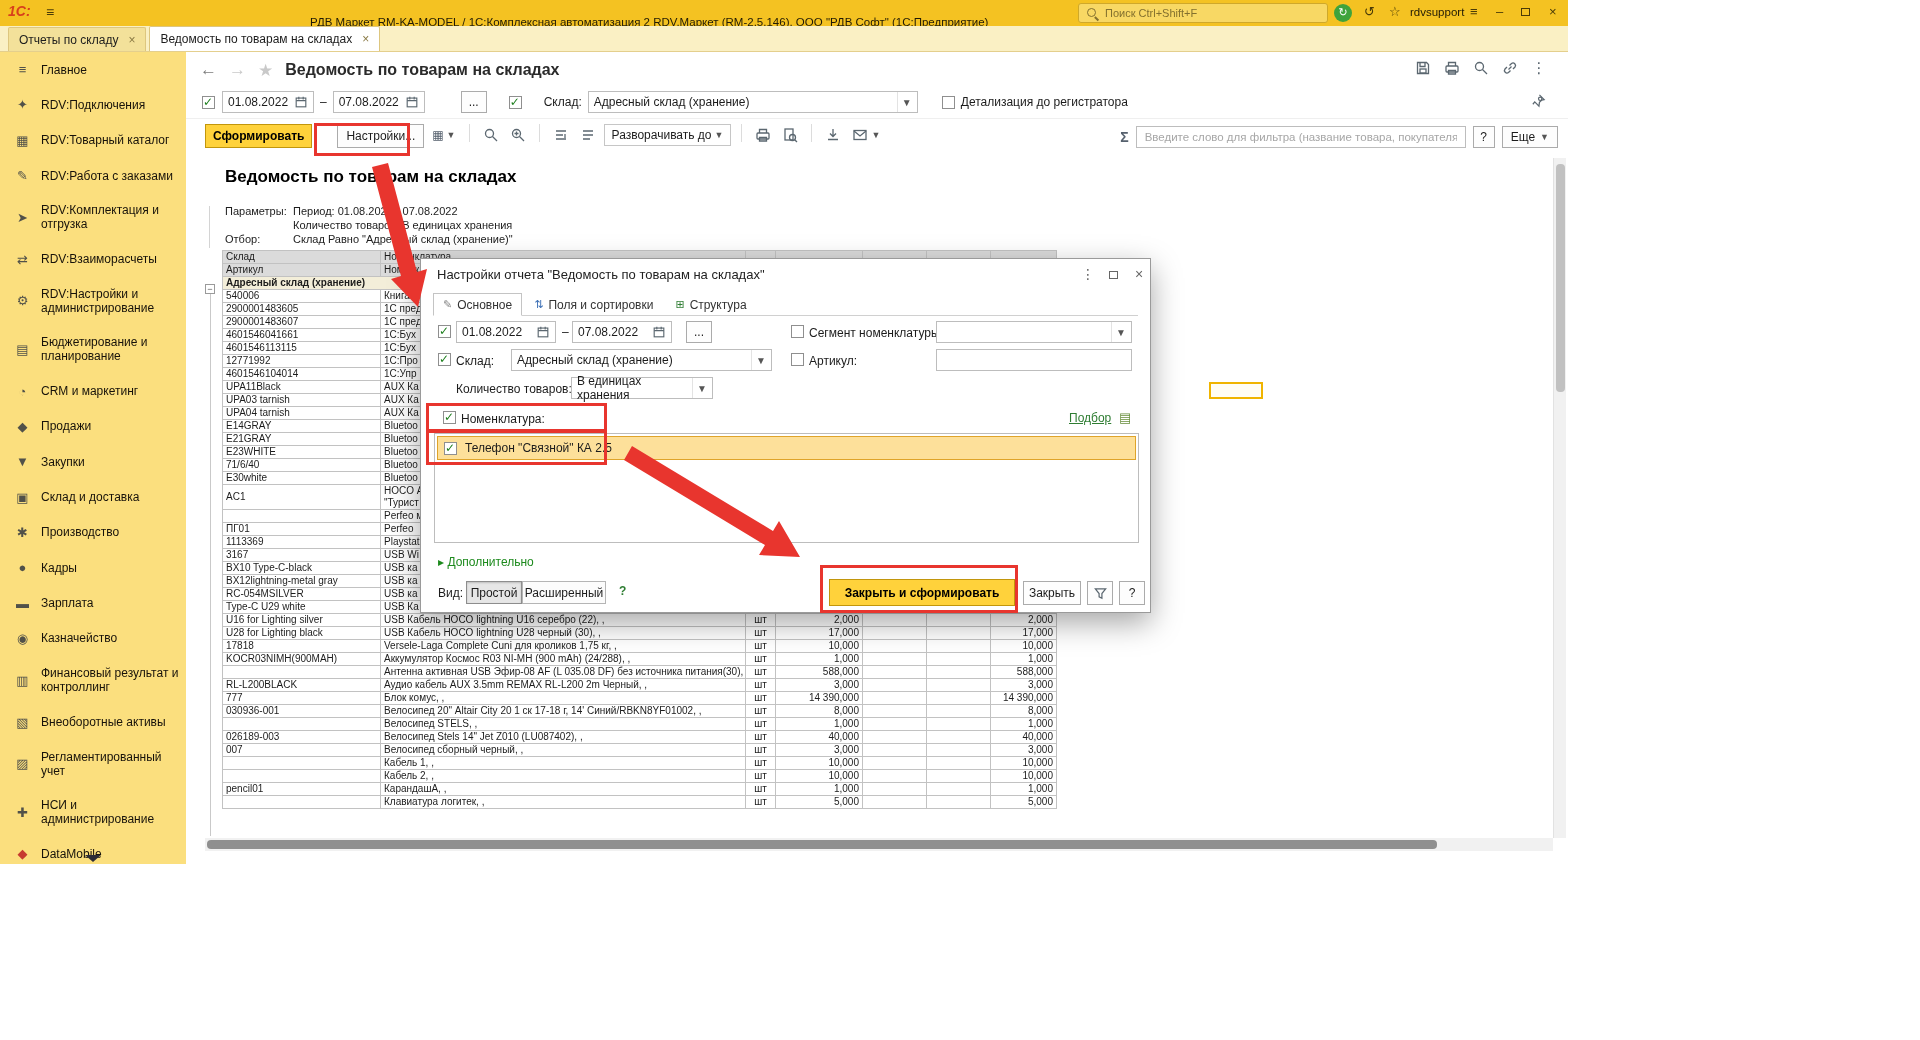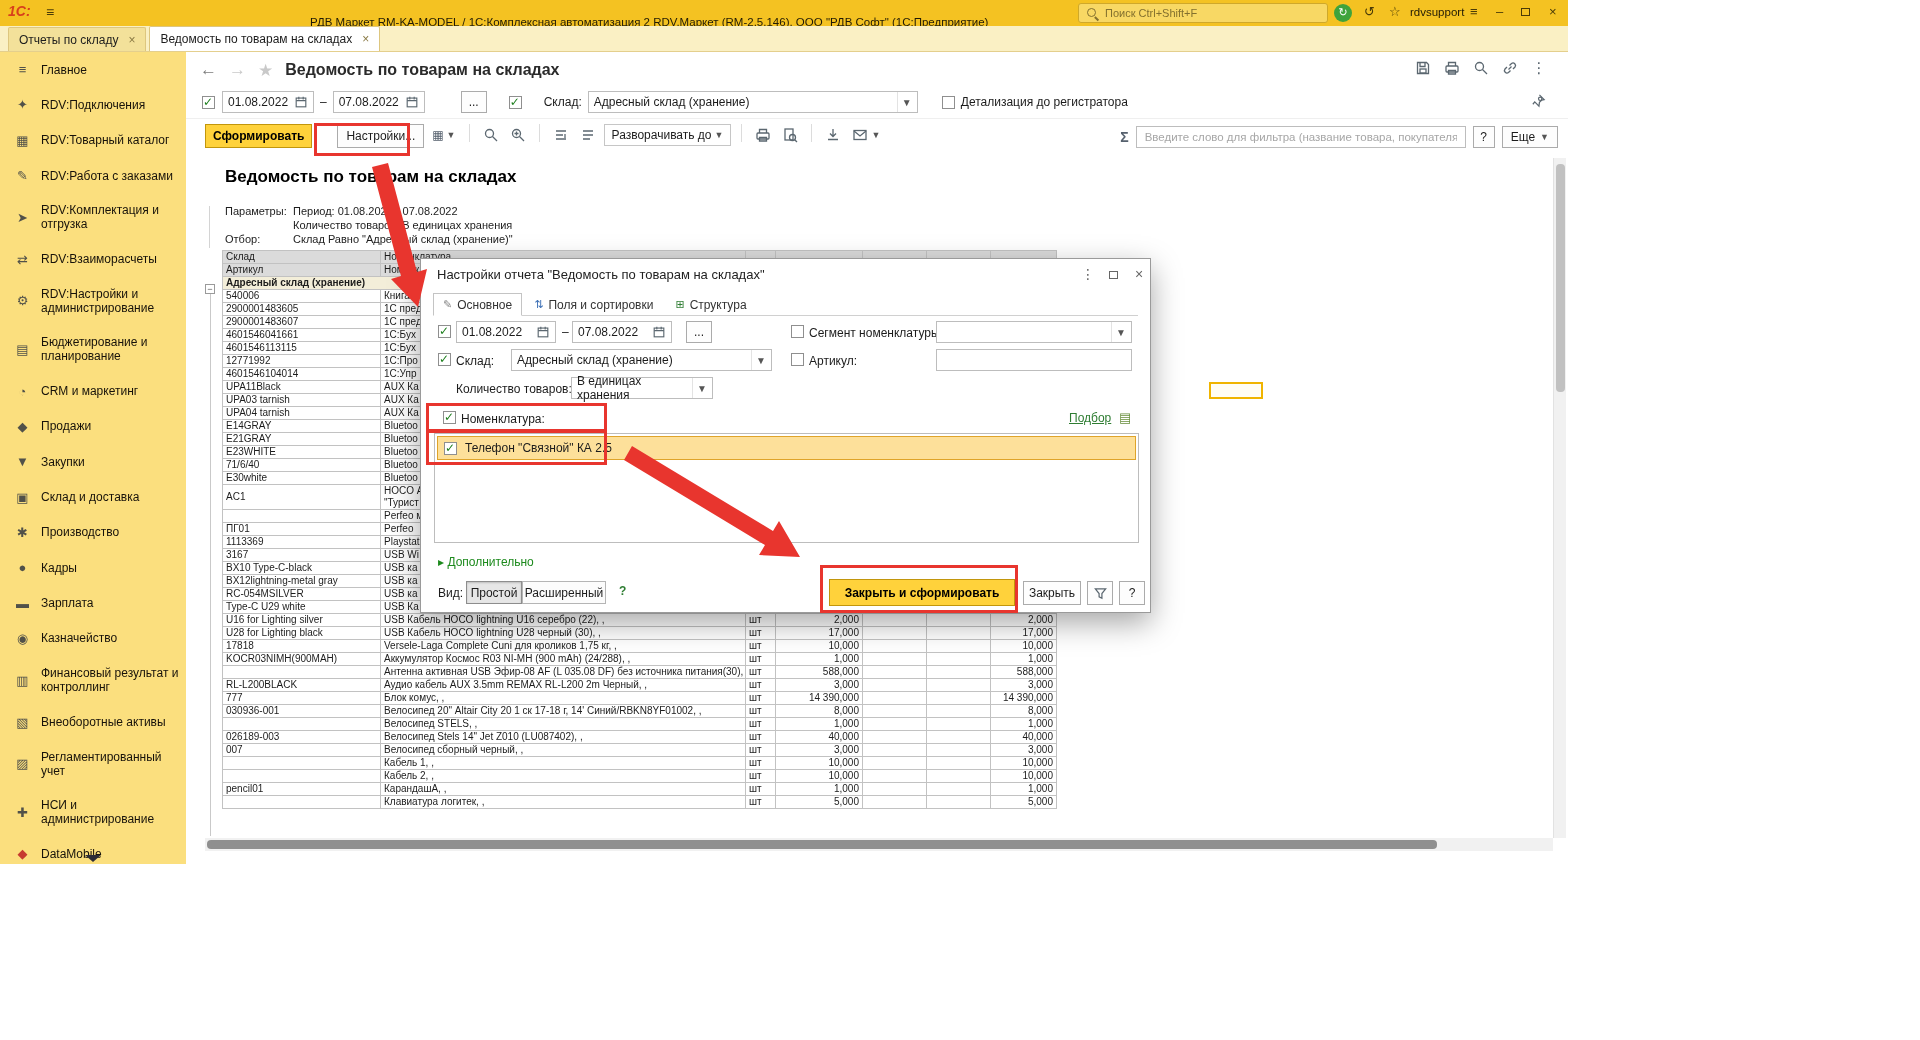--- a/index.html
+++ b/index.html
@@ -107,21 +107,21 @@
                background:#fff; color:#555; font-size:9px; line-height:8px; text-align:center; cursor:pointer; }
   .grp-minus::before { content:"−"; }
   .grp-vline { position:absolute; left:210px; top:294px; width:1px; height:542px; background:#c9c9c9; }
 
   .rep-table { position:absolute; left:222px; top:250px; width:834px; border-collapse:collapse;
                table-layout:fixed; font-size:10px; background:#fff; }
   .rep-table th, .rep-table td { border:1px solid #c2c2c2; padding:0 3px; height:12px; line-height:12px;
                overflow:hidden; white-space:nowrap; }
   .rep-table th { background:#dbdbdb; font-weight:normal; text-align:left; height:13px; }
   tr.group td { font-weight:bold; background:#f3eed9; }
-  td.c-unit { text-align:left; }
+  td.c-unit { text-align:center; }
   td.c-q { text-align:right; }
   td.pre { white-space:pre-line; line-height:12px; }
 
   .vscroll { position:absolute; left:1553px; top:158px; width:13px; height:680px; background:#f1f1f1;
              border-left:1px solid #e2e2e2; cursor:pointer; }
   .vthumb { position:absolute; left:2px; top:6px; width:9px; height:228px; background:#c1c1c1; border-radius:4px; }
   .hscroll { position:absolute; left:205px; top:838px; width:1348px; height:13px; background:#f1f1f1; cursor:pointer; }
   .hthumb { position:absolute; left:2px; top:2px; width:1230px; height:9px; background:#8f8f8f; border-radius:4px; }
 
   

